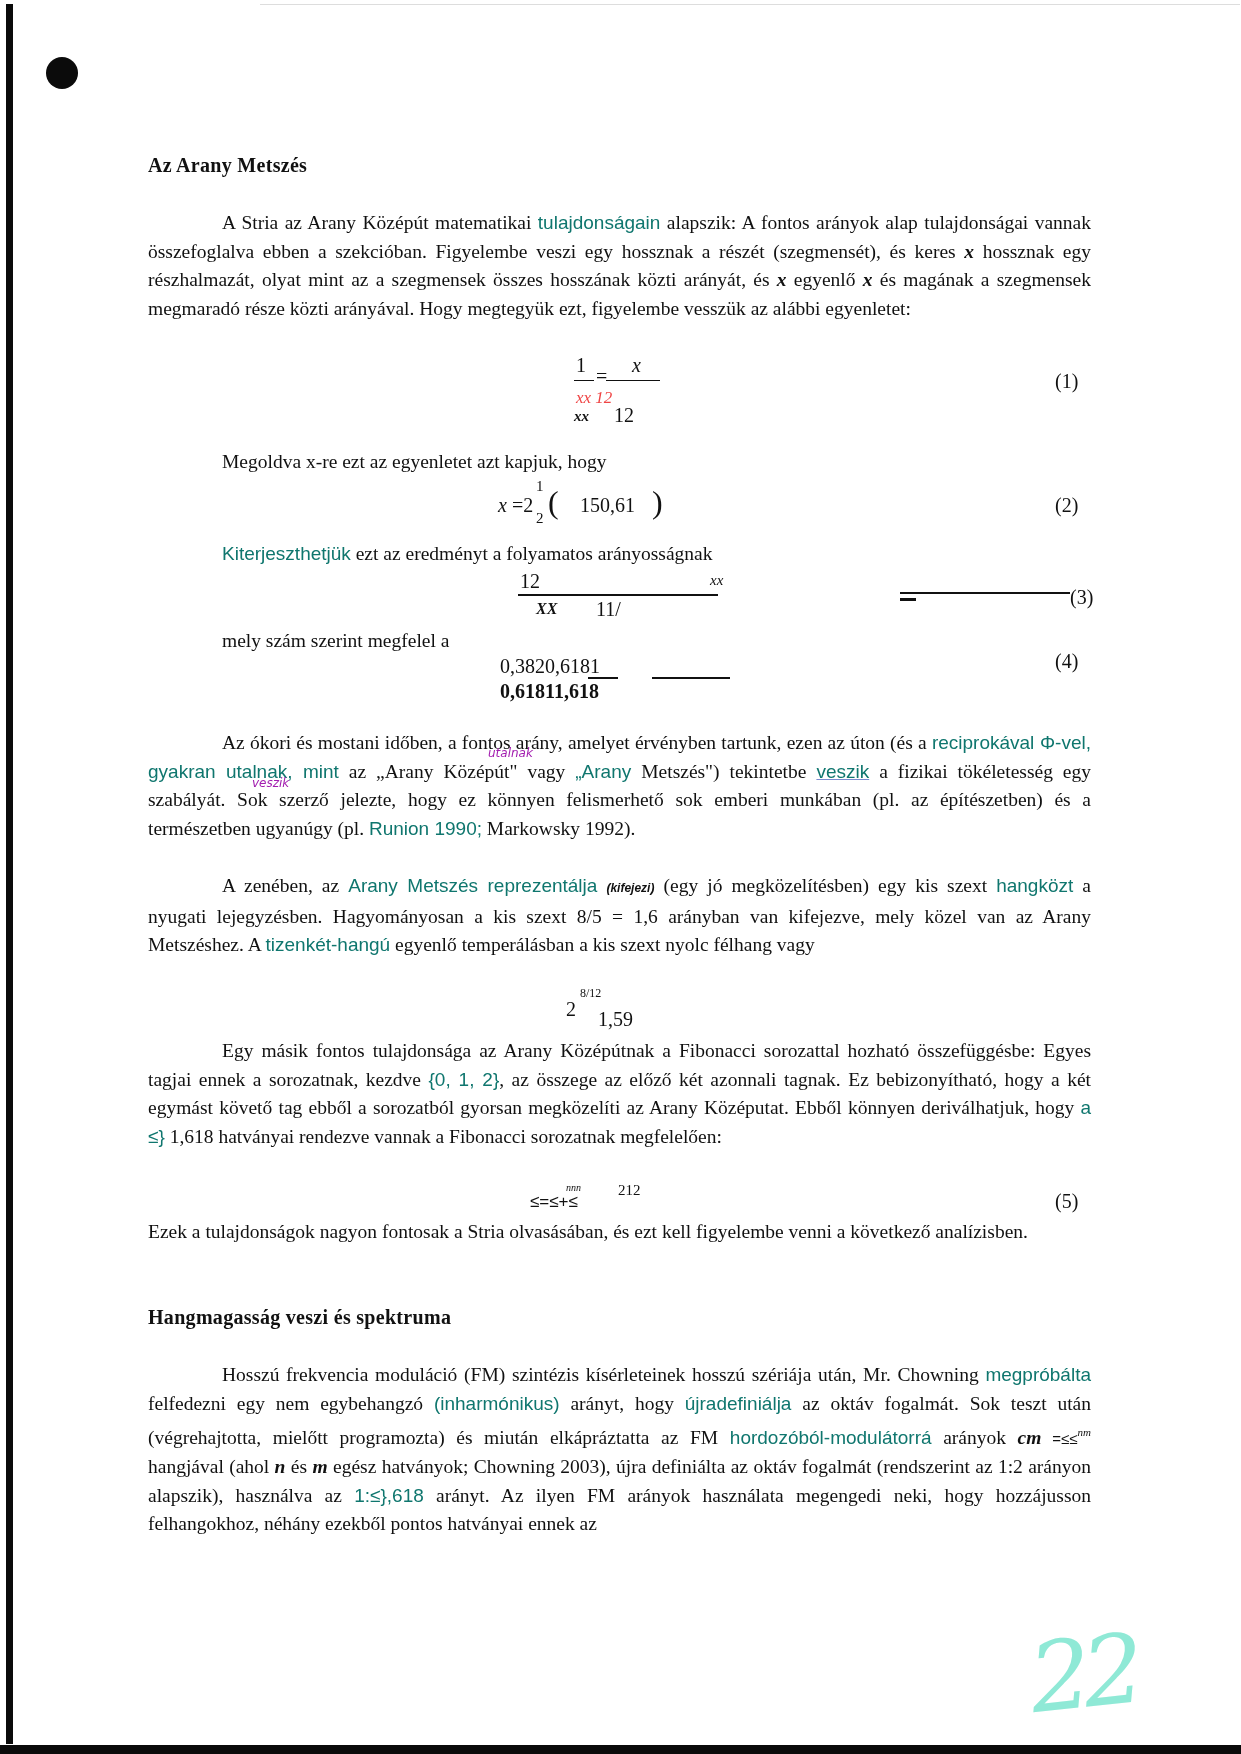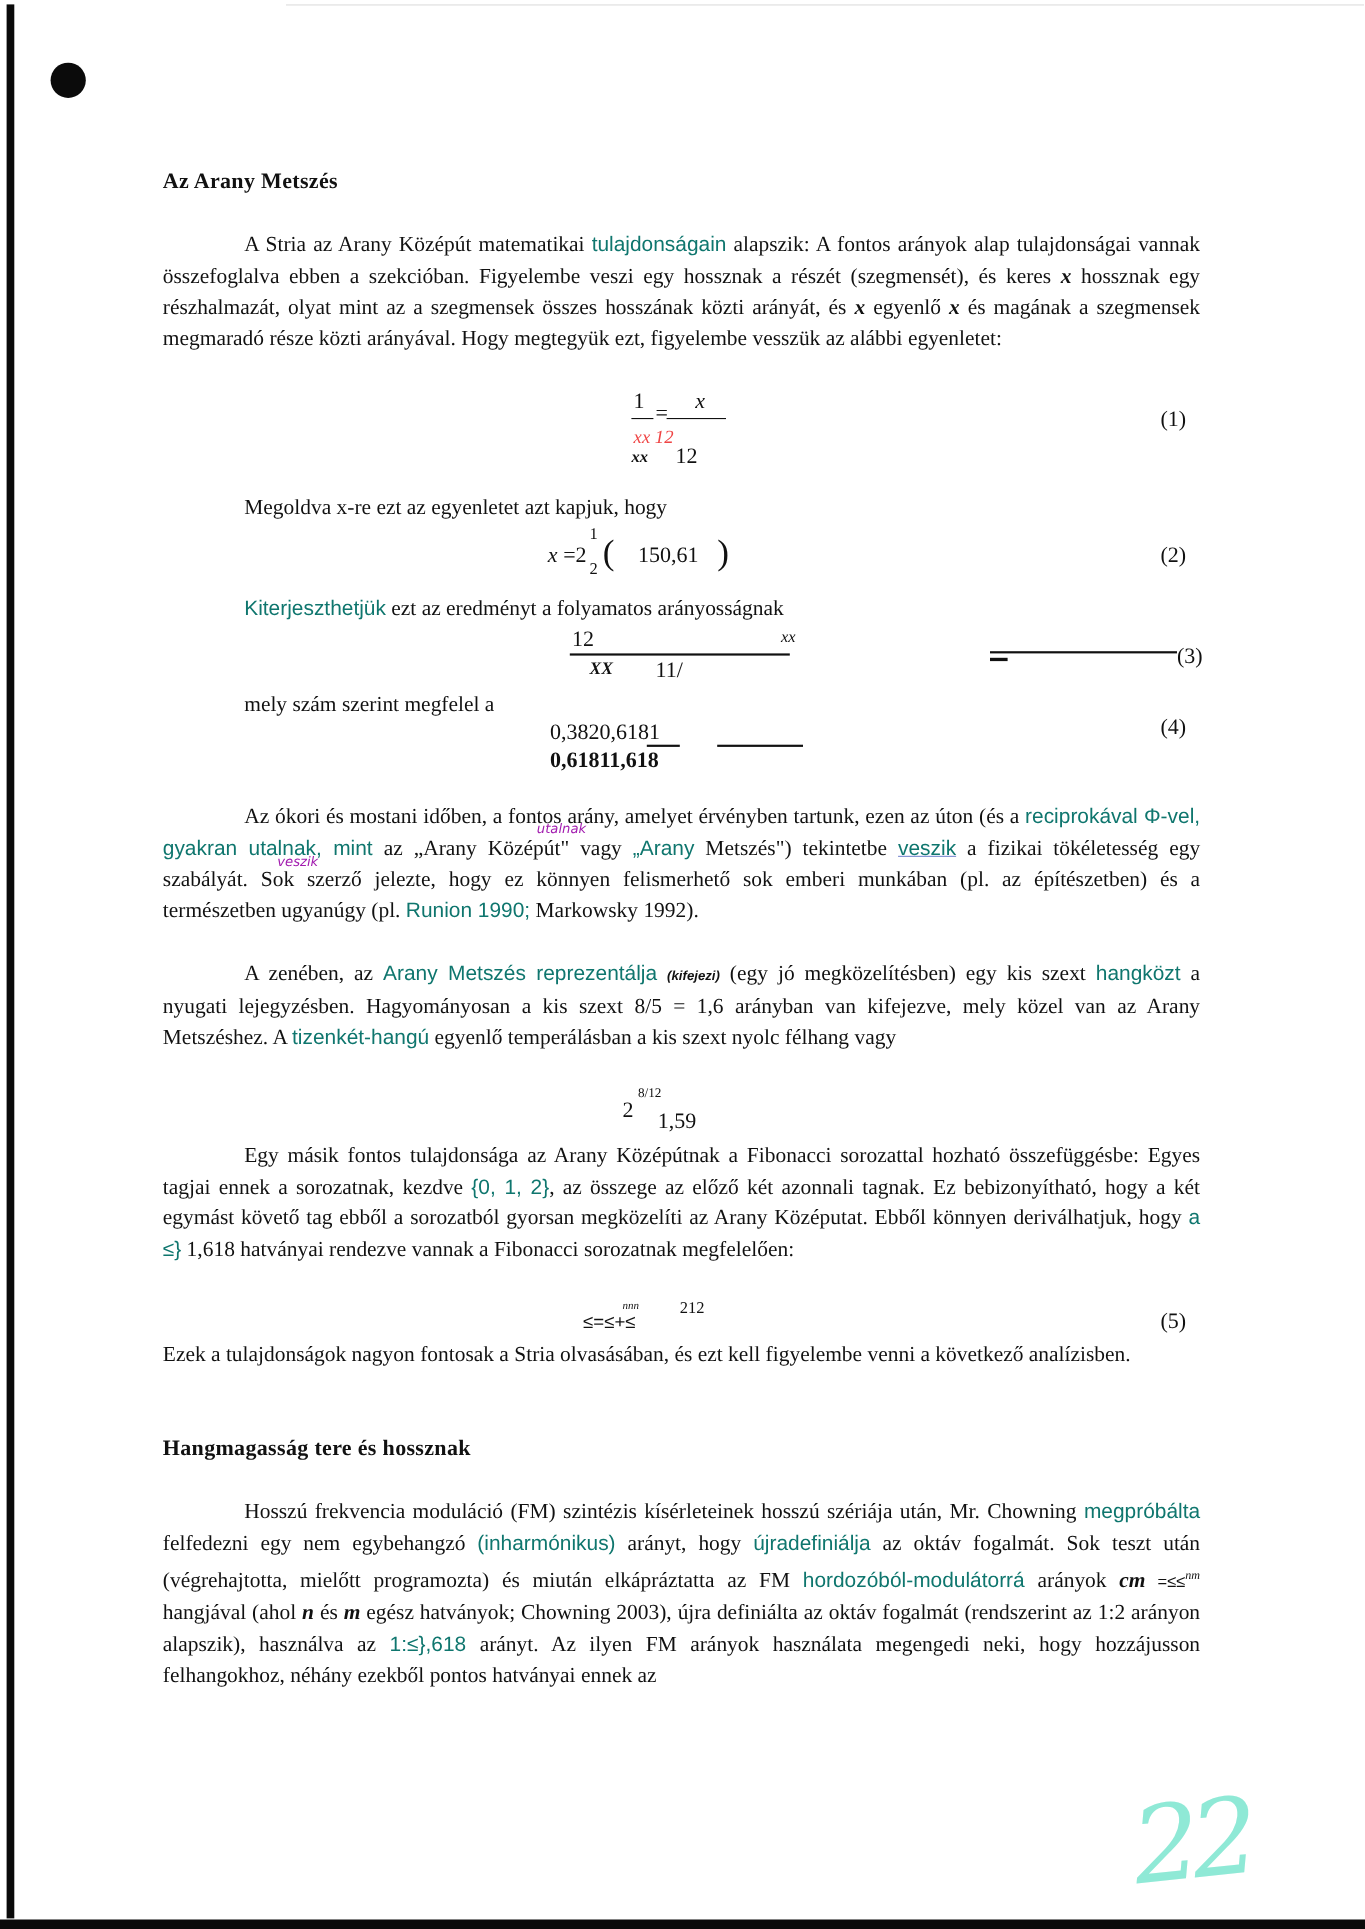--- a/index.html
+++ b/index.html
@@ -107,19 +107,19 @@
 
 <div>
   <span class="eq" style="left:530px; top:1192px; font-family:'Liberation Sans', sans-serif; font-size:17px;">≤=≤+≤</span>
   <span class="eq" style="left:566px; top:1182px; font-size:10px; font-style:italic;">nnn</span>
   <span class="eq" style="left:618px; top:1182px; font-size:15px;">212</span>
   <span class="eqnum" style="top:1190px;">(5)</span>
 </div>
 
 <div class="text" style="top:1218px;">Ezek a tulajdonságok nagyon fontosak a Stria olvasásában, és ezt kell figyelembe venni a következő analízisben.</div>
 
-<div class="h" style="top:1306px;">Hangmagasság tere és hossznak</div>
+<div class="h" style="top:1306px;">Hangmagasság veszi és spektruma</div>
 
 <div class="text indent" style="top:1361px;">
   <span>Hosszú frekvencia moduláció (FM) szintézis kísérleteinek hosszú szériája után, Mr. Chowning </span><span class="grey">megpróbálta</span><span> felfedezni egy nem egybehangzó </span><span class="grey">(inharmónikus)</span><span> arányt, hogy </span><span class="grey">újradefiniálja</span><span> az oktáv fogalmát. Sok teszt után (végrehajtotta, mielőtt programozta) és miután elkápráztatta az FM </span><span class="grey">hordozóból-modulátorrá</span><span> arányok </span><b><i>cm</i></b><span style="font-family:'Liberation Sans', sans-serif; font-size:15px;"> =≤≤</span><sup style="font-size:11px; font-style:italic;">nm</sup><span> hangjával (ahol </span><b><i>n</i></b><span> és </span><b><i>m</i></b><span> egész hatványok; Chowning 2003), újra definiálta az oktáv fogalmát (rendszerint az 1:2 arányon alapszik), használva az </span><span class="grey">1:≤},618</span><span> arányt. Az ilyen FM arányok használata megengedi neki, hogy hozzájusson felhangokhoz, néhány ezekből pontos hatványai ennek az</span>
 </div>
 
 <div class="page-num">22</div>
 
 </body></html>

